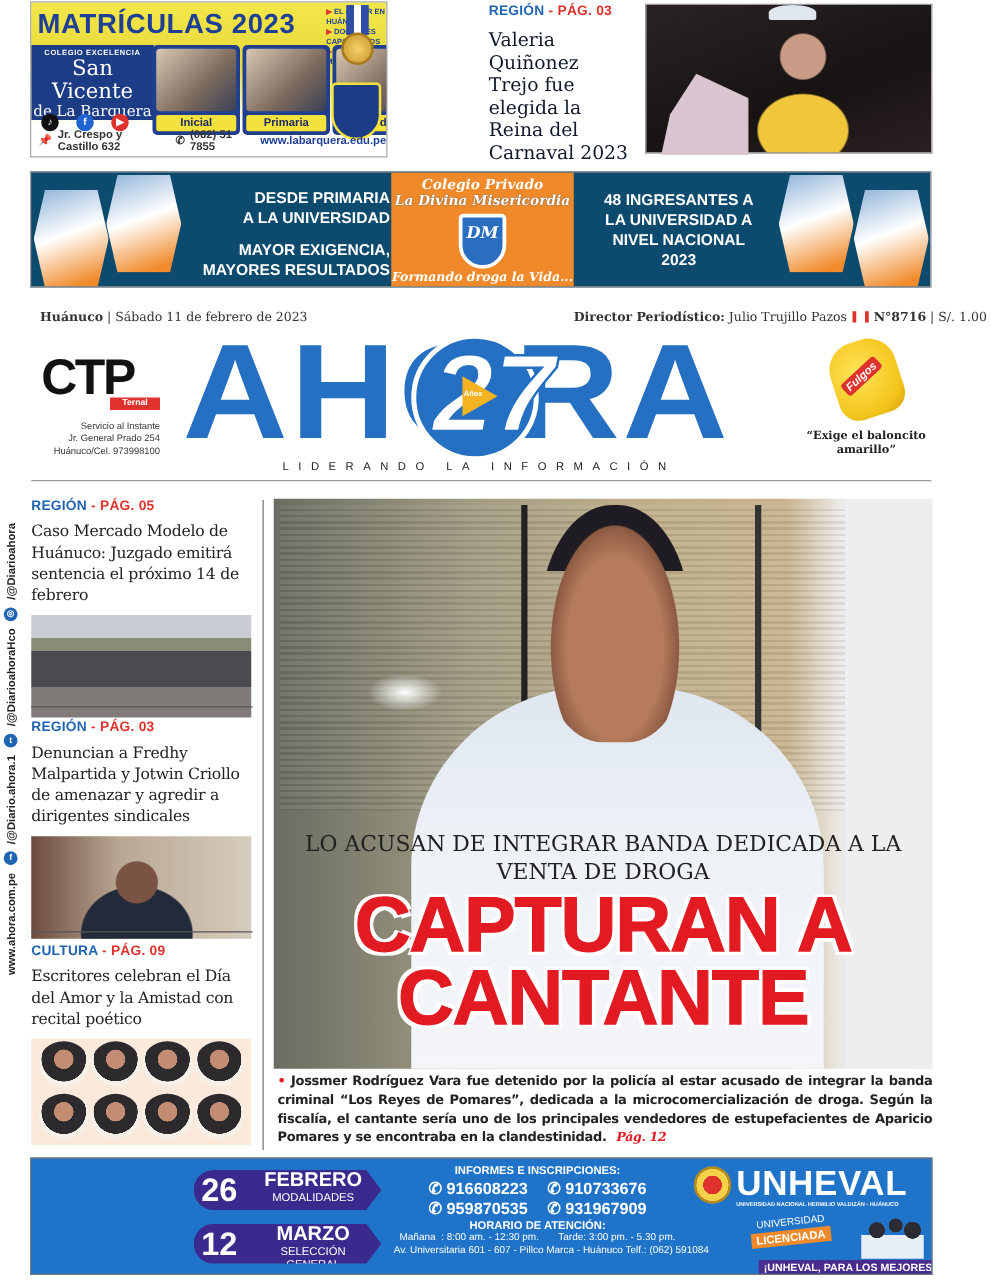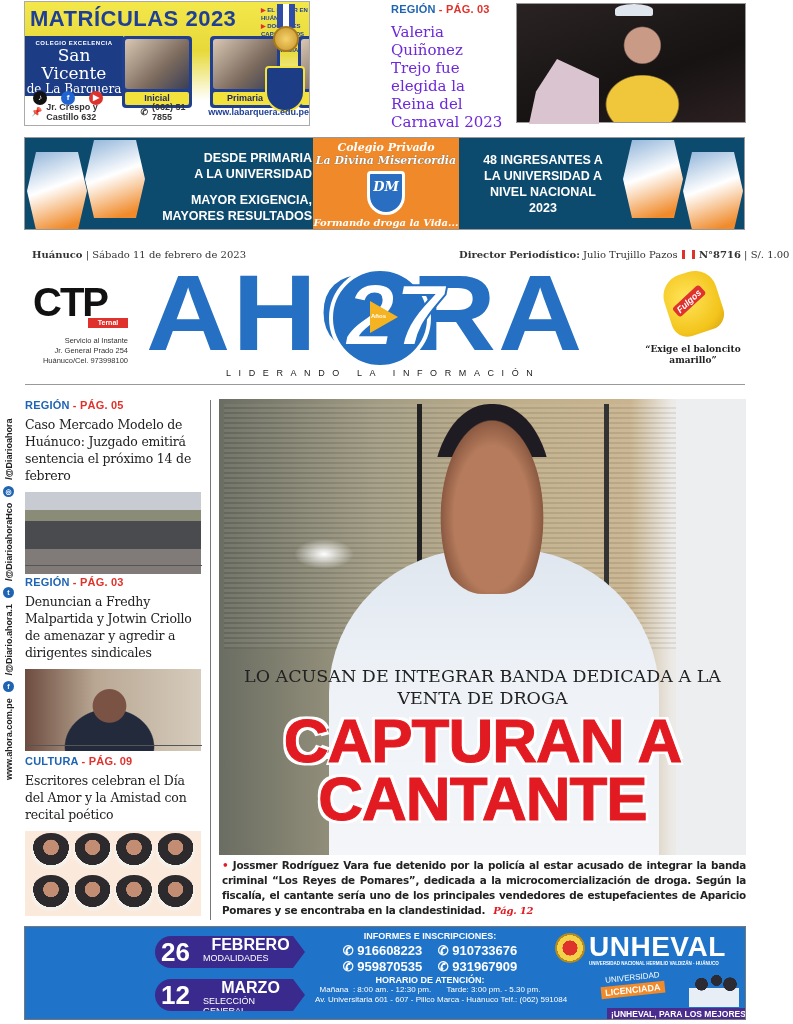--- a/index.html
+++ b/index.html
@@ -7,40 +7,40 @@
 .abs{position:absolute}
 
 #ad-matriculas{left:24px;top:1px;width:286px;height:125px;background:linear-gradient(180deg,#f3e74a 0%,#e7d93a 40%,#fff 80%);border:1px solid #aaa;overflow:hidden}
 #ad-matriculas .title{position:absolute;left:5px;top:4px;font:900 22px "Liberation Sans",sans-serif;color:#1f3f96;letter-spacing:.5px}
 #ad-matriculas .bullets{position:absolute;left:236px;top:4px;font:700 6px "Liberation Sans",sans-serif;color:#1f3f96;line-height:8px}
 #ad-matriculas .bullets span::before{content:"▶ ";color:#e0322c}
 #ad-matriculas .school{position:absolute;left:0;top:34px;width:98px;height:60px;background:#1d3c86;color:#fff;text-align:center;padding-top:4px}
 #ad-matriculas .school .sm{font:700 6px "Liberation Sans",sans-serif;letter-spacing:.5px}
 #ad-matriculas .school .big{font:400 17px "DejaVu Serif",serif;line-height:18px}
 #ad-matriculas .school .mid{font:400 12px "DejaVu Serif",serif}
-.levels{position:absolute;left:97px;top:34px;display:flex;gap:18px}
+.levels{position:absolute;left:97px;top:34px;display:flex;gap:2px}
 .level{width:70px;height:72px;background:#20408f;border-radius:4px;position:relative;overflow:hidden}
 .level .ph{position:absolute;left:3px;top:3px;right:3px;height:50px;background:linear-gradient(135deg,#d9c7b3,#7b6a5d 60%,#3a3f56);border-radius:3px}
 .level .lb{position:absolute;left:3px;right:3px;bottom:3px;height:13px;background:#f3e13c;color:#1f2a66;font:900 9px "Liberation Sans",sans-serif;text-align:center;line-height:13px;border-radius:2px}
 .medal{position:absolute;right:8px;top:2px;width:30px;height:60px}
 .medal .rib{position:absolute;left:6px;top:0;width:18px;height:24px;background:linear-gradient(90deg,#2f4da6 33%,#fff 33% 66%,#2f4da6 66%)}
 .medal .coin{position:absolute;left:2px;top:22px;width:26px;height:26px;border-radius:50%;background:radial-gradient(#f5d26b,#c7932a);border:2px solid #a87a1c}
 .crest{position:absolute;right:4px;top:64px;width:40px;height:46px;background:#1d3c86;border-radius:4px 4px 20px 20px;border:2px solid #f3e13c}
 .contact{position:absolute;left:0;bottom:0;right:0;height:34px;font:700 9px "Liberation Sans",sans-serif;color:#333}
 .social-row{position:absolute;left:8px;top:0;display:flex;gap:14px}
 .soc{width:14px;height:14px;border-radius:50%;color:#fff;font:700 8px "Liberation Sans",sans-serif;text-align:center;line-height:14px}
 .contact .line{position:absolute;left:6px;bottom:3px;display:flex;gap:12px;align-items:center}
 .contact .url{color:#1f3f96}
 
 #teaser-reina{left:391px;top:3px;width:115px}
 .kicker{font:900 11px "Liberation Sans",sans-serif;letter-spacing:.2px}
 .kicker .sec{color:#1f64b3}
 .kicker .sep{color:#e0322c}
 .kicker .pg{color:#e0322c}
-#teaser-reina .hl{font:400 15px "DejaVu Serif",serif;line-height:18px;margin-top:8px;color:#6d28d9}
+#teaser-reina .hl{font:400 15px "DejaVu Serif",serif;line-height:18px;margin-top:8px;color:#0f172a}
 #photo-reina{left:516px;top:3px;width:230px;height:120px;background:radial-gradient(circle at 55% 35%,#c99a86 0 12%,transparent 13%),radial-gradient(ellipse at 55% 85%,#f0c63b 0 20%,transparent 21%),linear-gradient(160deg,#2a2323 0%,#171313 60%,#2c2021 100%);border:1px solid #999}
 #photo-reina .crown{position:absolute;left:98px;top:0;width:38px;height:12px;background:#dfe6ee;border-radius:50% 50% 2px 2px}
 #photo-reina .dress{position:absolute;left:12px;top:55px;width:70px;height:65px;background:#d9c4cf;clip-path:polygon(40% 0,100% 30%,100% 100%,0 100%,10% 50%)}
 
 #ad-divina{left:24px;top:137px;width:721px;height:93px;background:#0c4a6e;border:1px solid #999;overflow:hidden}
 #ad-divina .txt{position:absolute;color:#fff;font:900 12.5px "Liberation Sans",sans-serif;text-align:right;line-height:16px}
 #ad-divina .center{position:absolute;left:288px;top:0;width:146px;height:93px;background:#f0892a;text-align:center;color:#fff}
 #ad-divina .center .c1{font:italic 700 11px "DejaVu Serif",serif;margin-top:3px}
 #ad-divina .center .c2{font:italic 700 11px "DejaVu Serif",serif;color:#fff;text-shadow:0 0 1px #245}
 #ad-divina .center .shield{width:38px;height:44px;margin:4px auto 0;background:#2a6ec2;border:3px solid #fff;border-radius:4px 4px 20px 20px;color:#fff;font:italic 700 13px "DejaVu Serif",serif;line-height:26px}
@@ -95,21 +95,21 @@
 #main-hl{left:219px;top:712px;width:527px;text-align:center;font:900 62px "Liberation Sans",sans-serif;color:#e21a22;line-height:58px;letter-spacing:-1px;-webkit-text-stroke:1px #e21a22;text-shadow:3px 3px 0 #fff,-3px -3px 0 #fff,3px -3px 0 #fff,-3px 3px 0 #fff}
 #lede{left:222px;top:858px;width:524px;font:700 10.4px "DejaVu Sans",sans-serif;color:#222;line-height:15px;text-align:justify;letter-spacing:-.25px}
 #lede .dot{color:#e21a22}
 #lede .pg{color:#e21a22;font:italic 700 10px "DejaVu Serif",serif;margin-left:8px}
 
 #ad-unheval{left:24px;top:926px;width:722px;height:94px;background:#1f73c8;border:1px solid #777;overflow:hidden;font-family:"Liberation Sans",sans-serif;color:#fff}
 #ad-unheval .proc{position:absolute;left:10px;top:8px;width:110px;text-align:center;font:900 16px "Liberation Sans",sans-serif;line-height:19px;letter-spacing:.5px}
 .datepill{position:absolute;left:130px;height:32px;width:150px;background:#3b2a8e;border-radius:16px 0 0 16px;clip-path:polygon(0 0,92% 0,100% 50%,92% 100%,0 100%)}
 .datepill .num{position:absolute;left:6px;top:1px;font:900 26px "Liberation Sans",sans-serif}
 .datepill .mo{position:absolute;left:48px;top:1px;width:95px;text-align:center;font:900 16px "Liberation Sans",sans-serif;line-height:16px}
-.datepill .sub{position:absolute;left:48px;top:17px;width:95px;text-align:left;font:400 9px "Liberation Sans",sans-serif}
+.datepill .sub{position:absolute;left:48px;top:17px;width:95px;text-align:center;font:400 9px "Liberation Sans",sans-serif}
 #ad-unheval .info{position:absolute;left:290px;top:4px;width:230px;text-align:center}
 #ad-unheval .info .h{font:700 9px "Liberation Sans",sans-serif}
 #ad-unheval .phones{display:grid;grid-template-columns:1fr 1fr;font:700 13px "Liberation Sans",sans-serif;line-height:16px;margin-top:2px;padding:0 20px}
 #ad-unheval .small{font:400 8px "Liberation Sans",sans-serif;line-height:10px}
 #ad-unheval .logo{position:absolute;left:530px;top:4px;width:180px}
 #ad-unheval .seal{position:absolute;left:0;top:2px;width:30px;height:30px;border-radius:50%;background:radial-gradient(#e0322c 0 35%,#f3d24a 36% 60%,#b48a1f 61%)}
 #ad-unheval .uname{position:absolute;left:34px;top:0;font:900 28px "Liberation Sans",sans-serif;letter-spacing:.5px}
 #ad-unheval .ufull{position:absolute;left:34px;top:30px;font:700 4.5px "Liberation Sans",sans-serif;white-space:nowrap}
 #ad-unheval .lic1{position:absolute;left:50px;top:42px;font:400 8px "Liberation Sans",sans-serif;color:#fff;transform:rotate(-6deg)}
 #ad-unheval .lic2{position:absolute;left:46px;top:53px;background:#f08a2a;padding:1px 4px;font:900 9px "Liberation Sans",sans-serif;transform:rotate(-6deg)}

